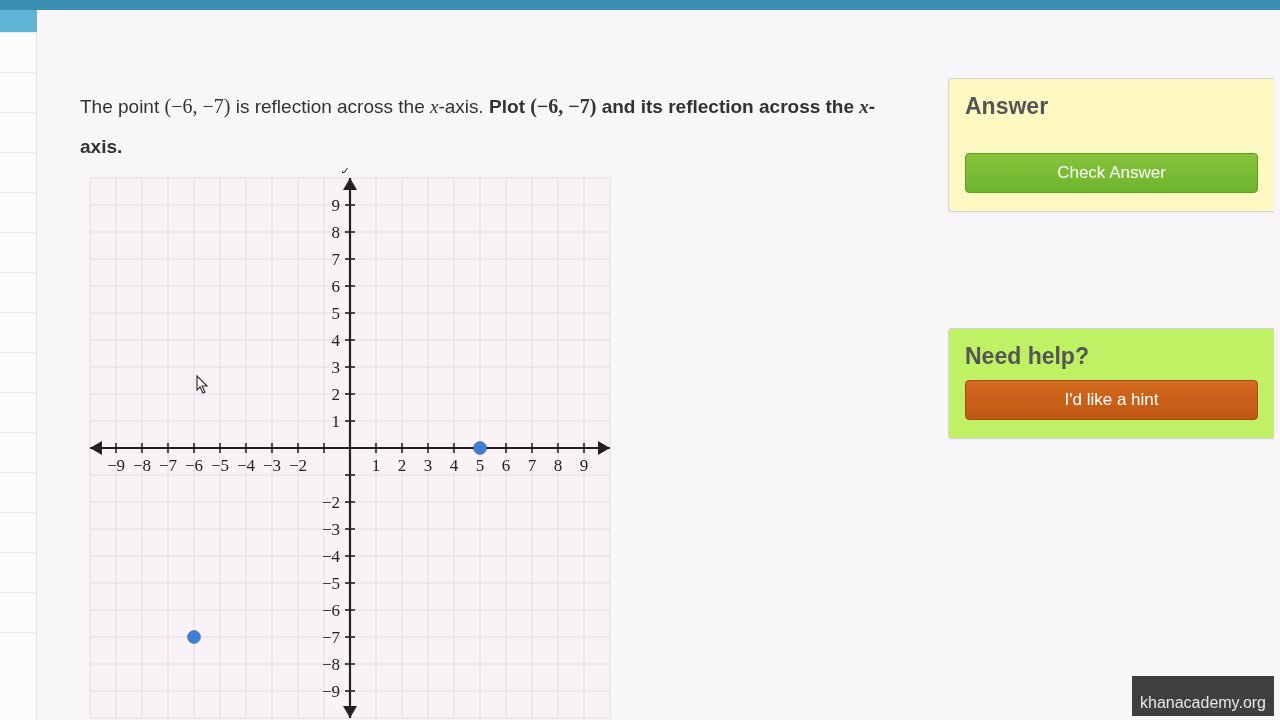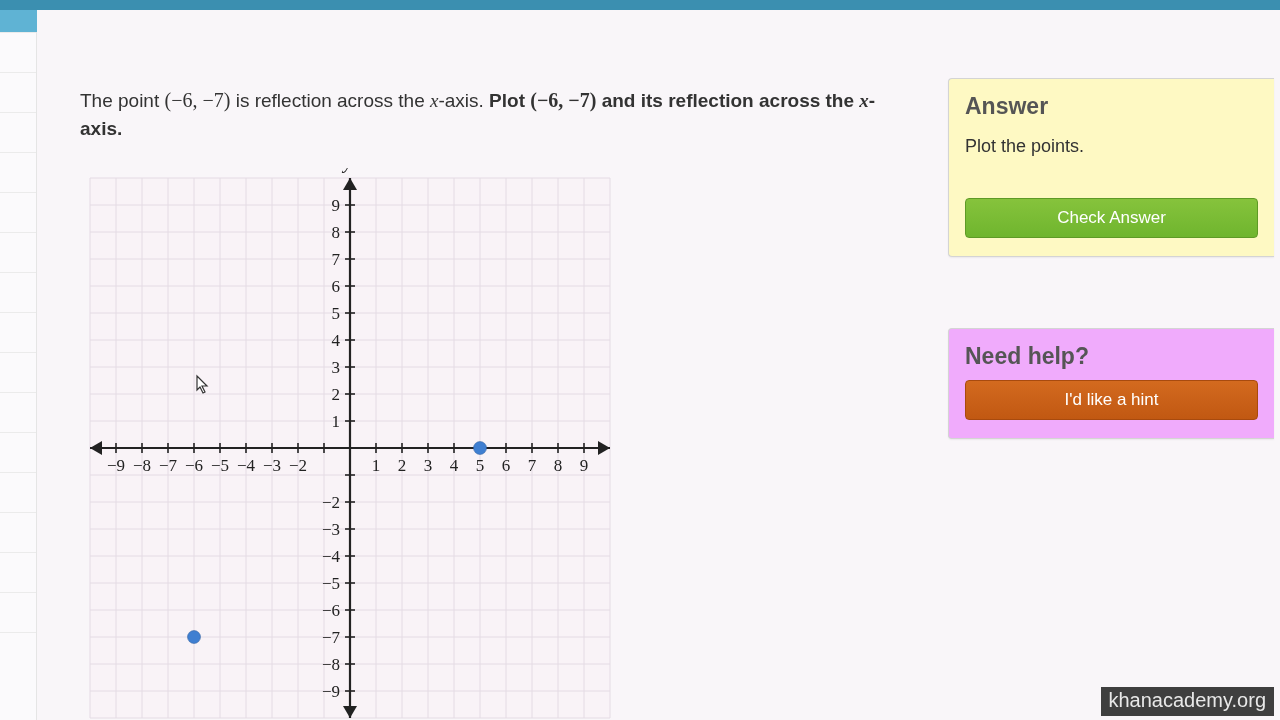--- a/index.html
+++ b/index.html
@@ -38,21 +38,21 @@
     height: 40px;
   }
   .content {
     position: absolute;
     left: 80px;
     top: 86px;
     width: 830px;
   }
   .question {
     font-size: 19px;
-    line-height: 28px;
+    line-height: 40px;
     color: #333;
   }
   .question .math {
     font-family: 'STIXGeneral', 'Times New Roman', serif;
     font-size: 20px;
   }
   .question b { font-weight: bold; }
   .question .italic-x {
     font-family: 'STIXGeneral','Times New Roman', serif;
     font-style: italic;
@@ -97,21 +97,21 @@
     color: #fff;
     font-size: 17px;
     cursor: pointer;
     text-align: center;
   }
   .help-panel {
     position: absolute;
     top: 328px;
     left: 948px;
     width: 326px;
-    background: #f0abfc;
+    background: #bef264;
     border: 1px solid #d4d4d4;
     border-right: none;
     border-radius: 4px 0 0 4px;
     box-shadow: 0 1px 2px rgba(0,0,0,0.06);
   }
   .help-panel h2 {
     font-size: 23px;
     font-weight: bold;
     color: #555;
     padding: 14px 16px 10px;
@@ -127,22 +127,22 @@
     color: #fff;
     font-size: 17px;
     cursor: pointer;
   }
   .footer-brand {
     position: absolute;
     bottom: 4px;
     right: 6px;
     background: rgba(30,30,30,0.85);
     color: #e8e8e8;
-    font-size: 20px;
-    padding: 2px 8px 4px;
+    font-size: 16px;
+    padding: 18px 8px 4px;
   }
   .cursor-pt {
     position: absolute;
     left: 193px;
     top: 374px;
     width: 18px;
     height: 24px;
     pointer-events: none;
   }
 </style>
@@ -297,21 +297,20 @@
     <line x1="265" y1="37" x2="275" y2="37" stroke="#222" stroke-width="1.6"></line>
     <text x="260" y="43" text-anchor="end" font-size="17" font-family="Times New Roman, serif" fill="#222">9</text>
     <text x="544" y="286" font-size="20" font-style="italic" font-family="Times New Roman, serif" fill="#222">x</text>
     <text x="268" y="0" font-size="20" font-style="italic" font-family="Times New Roman, serif" fill="#222" text-anchor="middle">y</text>
     <circle cx="400" cy="280" r="6.5" fill="#3f7fd1" stroke="#2a5a99" stroke-width="0.5"></circle>
     <circle cx="114" cy="469" r="6.5" fill="#3f7fd1" stroke="#2a5a99" stroke-width="0.5"></circle>
   </svg>
 
 <div class="answer-panel">
   <h2>Answer</h2>
-  <div class="instr">Plot the points.</div>
   <button class="check-btn">Check Answer</button>
 </div>
 
 <div class="help-panel">
   <h2>Need help?</h2>
   <button class="hint-btn">I'd like a hint</button>
 </div>
 
 <div class="footer-brand">khanacademy.org</div>
 

